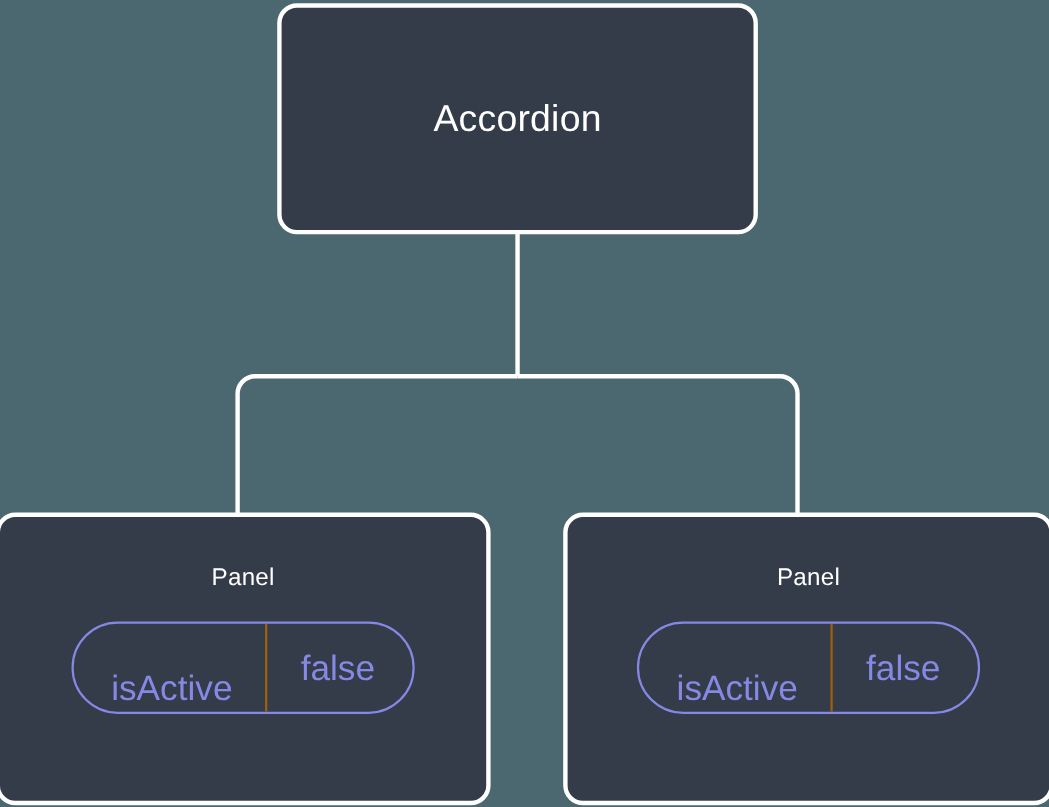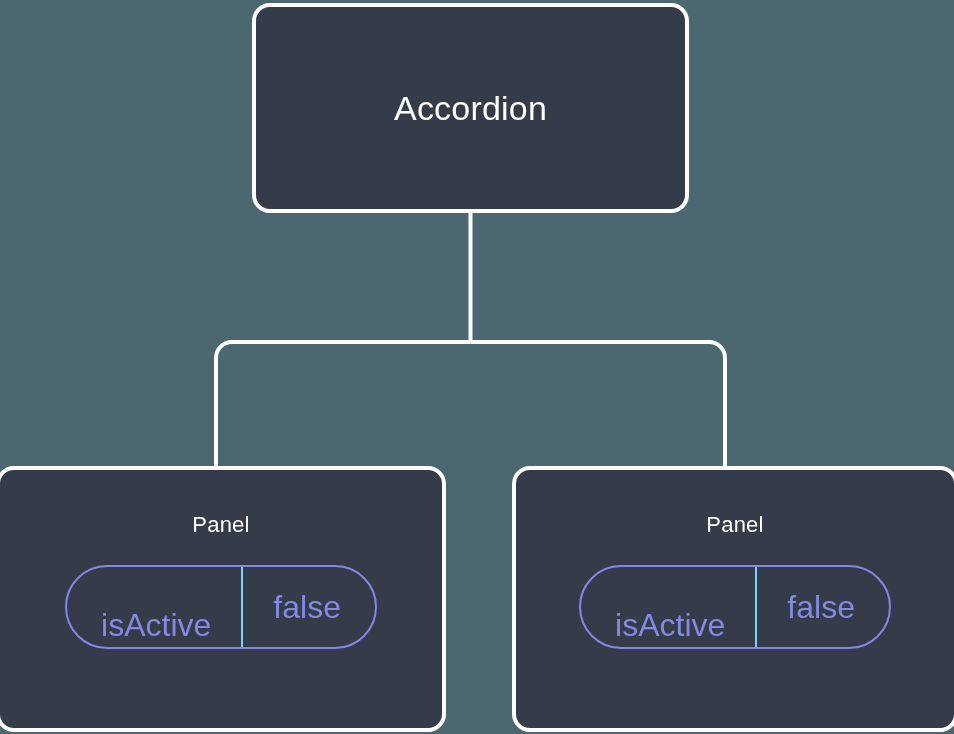--- a/index.html
+++ b/index.html
@@ -106,21 +106,21 @@
     white-space: nowrap;
   }
 
   .prop-key {
     padding: 0 30px 0 34px;
     margin-top: 36px;
   }
 
   .prop-val {
     padding: 0 34px 0 30px;
-    border-left: 2px solid #7dd3fc;
+    border-left: 2px solid #a16207;
   }
 </style>
 </head>
 <body>
 
 <div id="stage">
 
   <svg id="edges" viewBox="0 0 954 734" width="954" height="734" aria-hidden="true">
 
     <path d="M 470.5 212 L 470.5 342" fill="none" stroke="#ffffff" stroke-width="4" stroke-linecap="butt"></path>

